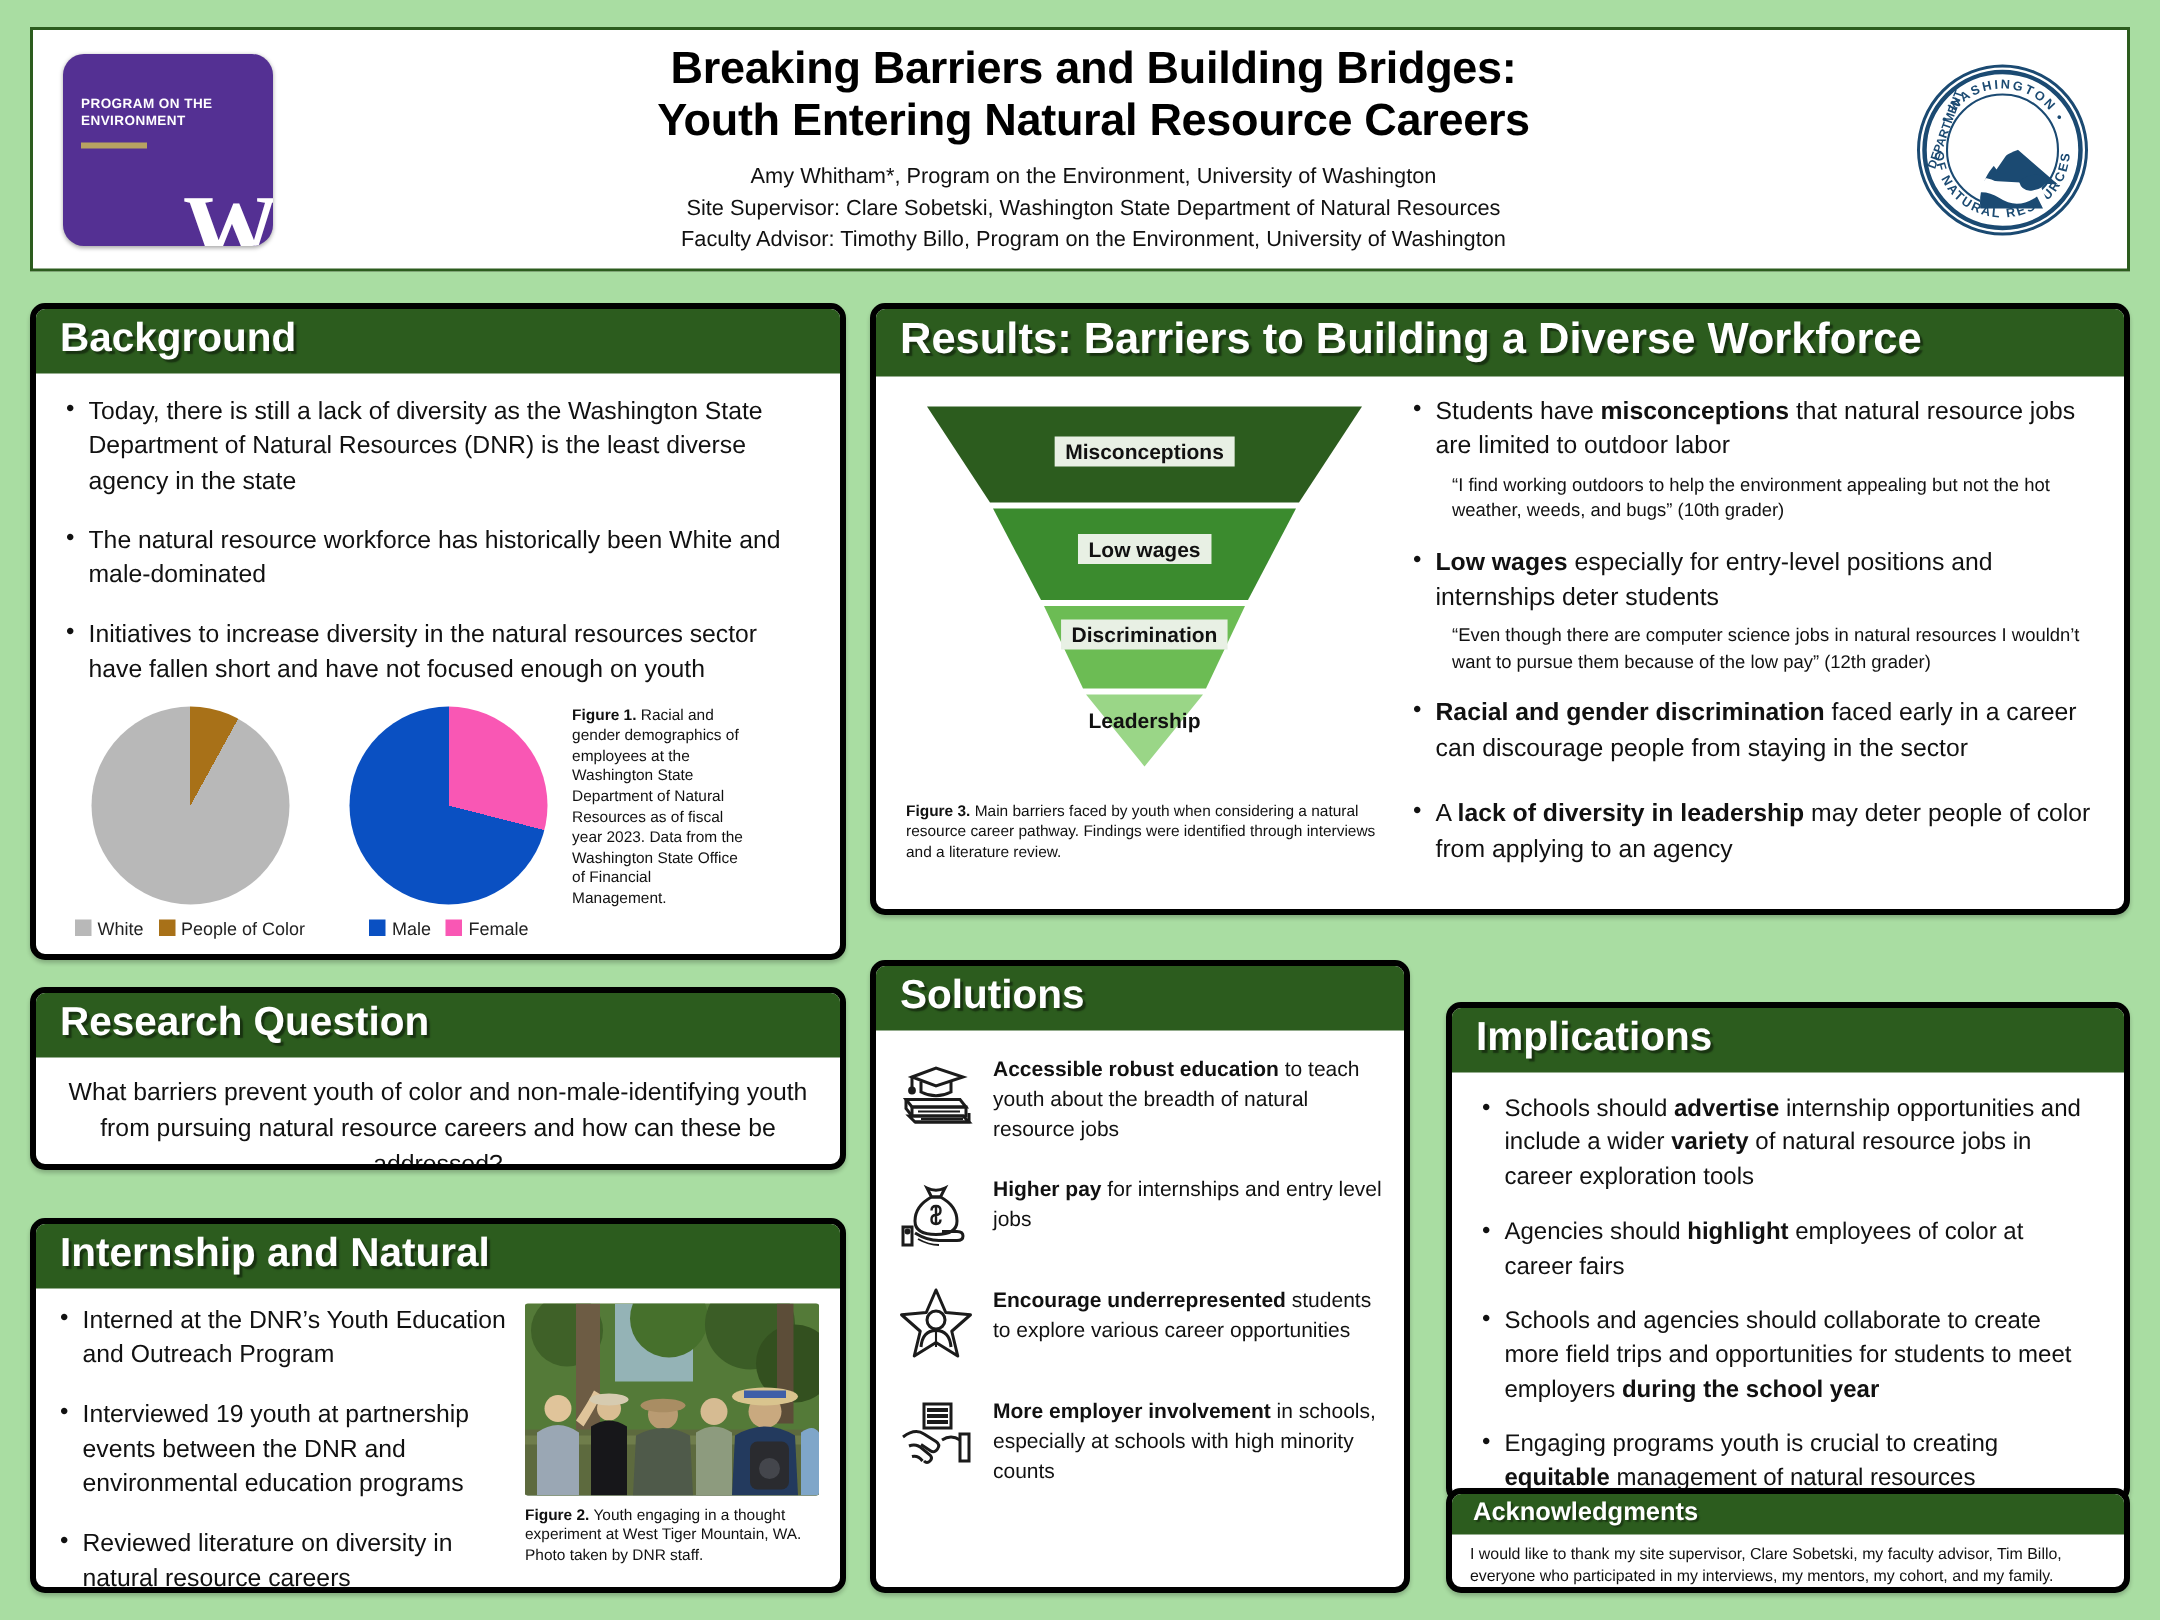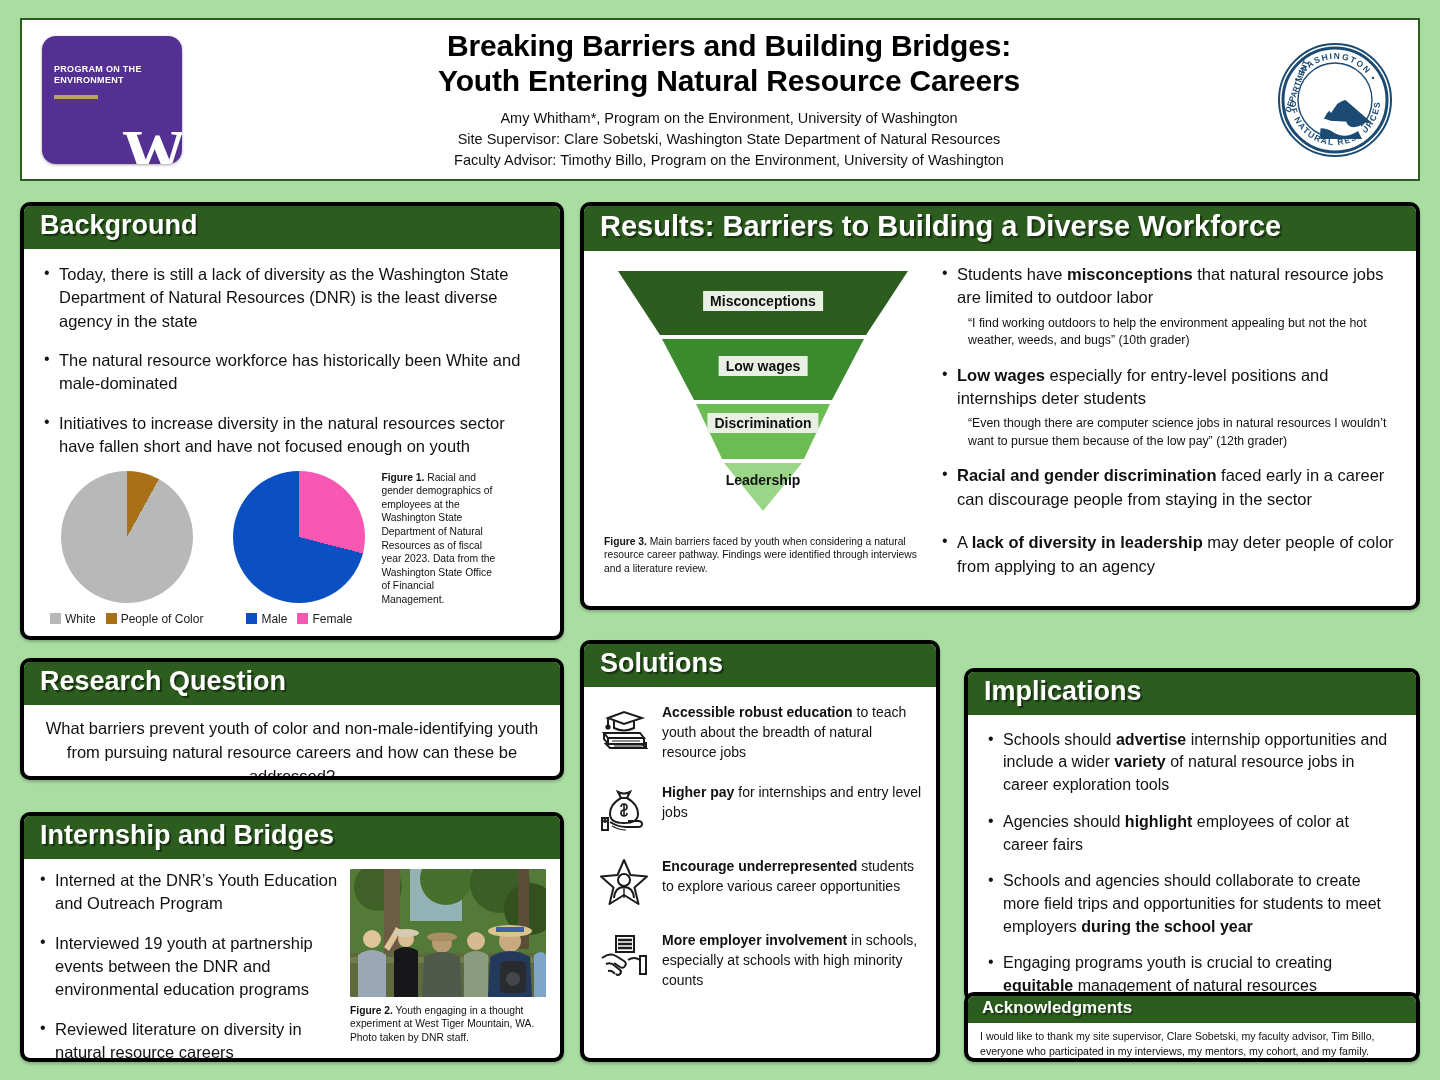--- a/index.html
+++ b/index.html
@@ -283,21 +283,21 @@
   </div>
 
   <div class="panel" id="research-panel">
     <div class="panel-head h-md">Research Question</div>
     <div class="panel-body">
       <div class="rq-text">What barriers prevent youth of color and non-male-identifying youth from pursuing natural resource careers and how can these be addressed?</div>
     </div>
   </div>
 
   <div class="panel" id="methods-panel">
-    <div class="panel-head h-md">Internship and Bridges</div>
+    <div class="panel-head h-md">Internship and Natural</div>
     <div class="methods-inner">
       <ul class="bullets methods-list">
         <li>Interned at the DNR’s Youth Education and Outreach Program</li>
         <li>Interviewed 19 youth at partnership events between the DNR and environmental education programs</li>
         <li>Reviewed literature on diversity in natural resource careers</li>
       </ul>
       <div class="methods-fig">
         <div class="photo">
           <svg viewBox="0 0 196 128" width="196" height="128" aria-hidden="true">
             <rect width="196" height="128" fill="#547a38"></rect>

